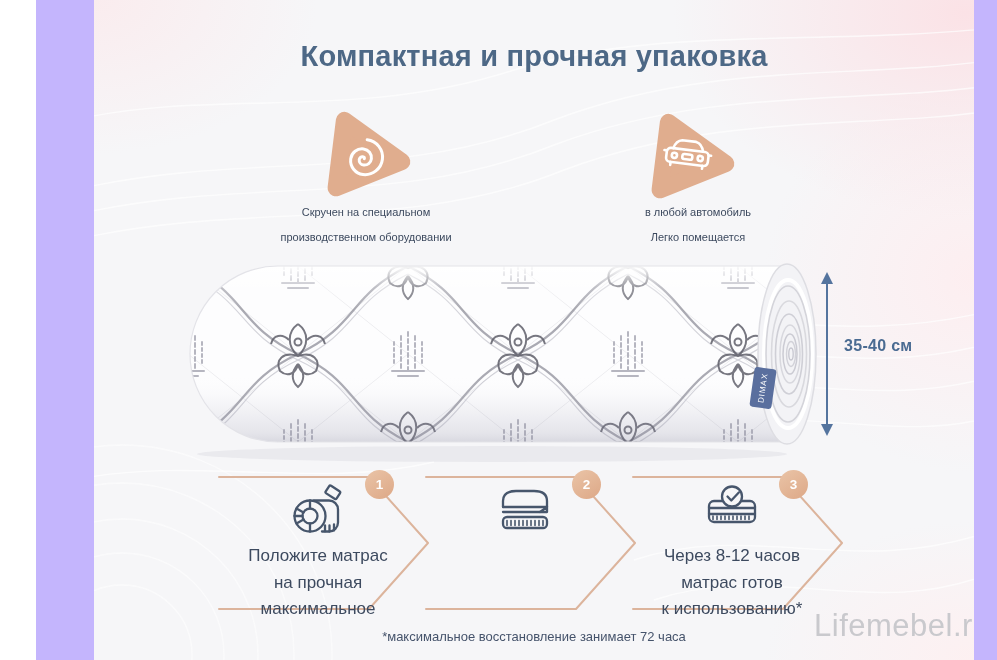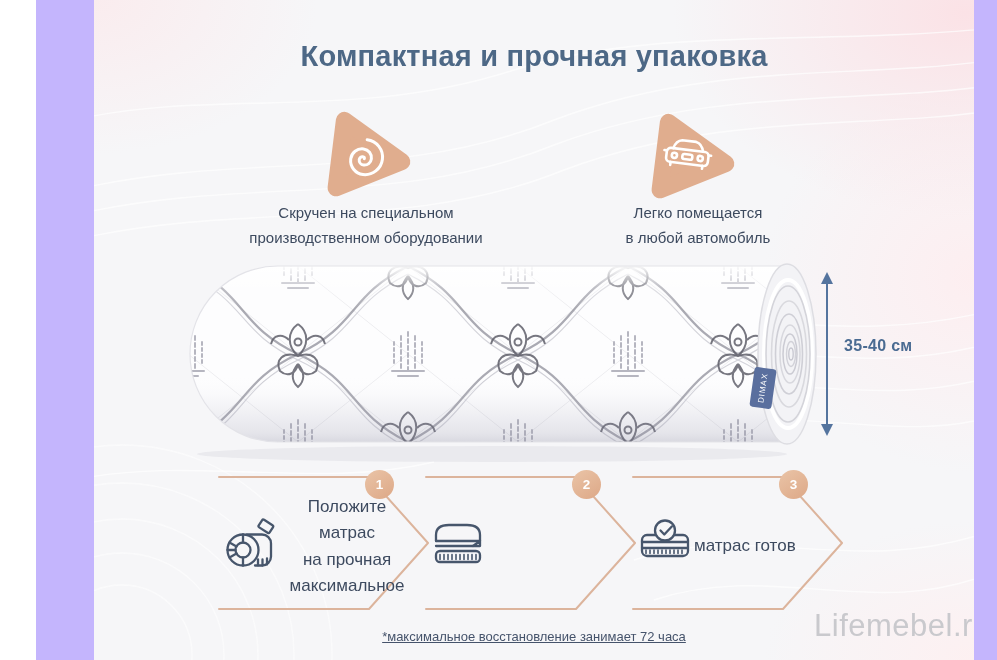--- a/index.html
+++ b/index.html
@@ -19,21 +19,21 @@
   .bg-waves { position:absolute; left:0; top:0; width:880px; height:660px; }
 
   .title {
     position:absolute; top:40px; left:0; width:100%;
     text-align:center; font-size:29px; font-weight:700; letter-spacing:.2px;
     color:#4d6886;
   }
 
   .feature-tri { position:absolute; }
   .feature-text {
-    position:absolute; text-align:center; font-size:15px; line-height:25px;
+    position:absolute; text-align:center; font-size:11px; line-height:25px;
     font-weight:500; color:#3d4a5f;
   }
   #feat1-tri  { left:232px; top:110px; }
   #feat1-text { left:100px; top:200px; width:344px; }
   #feat2-tri  { left:556px; top:112px; }
   #feat2-text { left:452px; top:200px; width:304px; }
 
   .roll-svg { position:absolute; left:88px; top:256px; }
 
   .measure-arrow { position:absolute; left:724px; top:271px; }
@@ -47,29 +47,29 @@
   .step-shape { position:absolute; left:0; top:0; }
   .step-badge {
     position:absolute; left:148px; top:-4px; width:29px; height:29px;
     border-radius:50%;
     background:linear-gradient(145deg,#eac4a7,#dda887);
     color:#ffffff; font-size:13.5px; font-weight:700;
     display:flex; align-items:center; justify-content:center;
   }
   .step-body {
     position:absolute; left:5px; top:8px; width:192px; height:124px;
-    display:flex; flex-direction:row; align-items:center;
+    display:flex; flex-direction:column; align-items:center;
   }
   .step-icon { flex:0 0 auto; margin-top:2px; }
   .step-lines { margin-top:5px; text-align:center; font-size:17px; line-height:26.5px;
                 font-weight:500; color:#3d4a5f; }
 
   .footnote {
     position:absolute; left:0; top:629px; width:880px; text-align:center;
-    font-size:13px; font-weight:500; color:#45536b;text-decoration:underline;
+    font-size:13px; font-weight:500; color:#45536b;
   }
   .watermark {
     position:absolute; left:720px; top:608px; width:220px;
     font-size:31px; color:#c9c9cd; letter-spacing:.5px;
   }
 </style>
 </head>
 <body>
 
 <div class="page">
@@ -124,22 +124,22 @@
           <rect x="4" y="17" width="42" height="14" rx="4"></rect>
           <path d="M4,20 h-2.5 M46,20 h2.5"></path>
           <circle cx="12" cy="24" r="2.6"></circle>
           <circle cx="38" cy="24" r="2.6"></circle>
           <rect x="20" y="21.5" width="10" height="5" rx="2"></rect>
           <path d="M9,31 v3 M41,31 v3"></path>
         </g>
       </g>
     </svg>
     <div id="feat2-text" class="feature-text">
+      <div>в любой автомобиль</div>
       <div>Легко помещается</div>
-      <div>в любой автомобиль</div>
     </div>
 
     <svg class="roll-svg" width="672" height="208" viewBox="0 0 672 208">
       <defs>
         <linearGradient id="rollShade" x1="0" y1="0" x2="0" y2="1">
           <stop offset="0" stop-color="#ffffff" stop-opacity="0.95"></stop>
           <stop offset="0.12" stop-color="#ffffff" stop-opacity="0.25"></stop>
           <stop offset="0.25" stop-color="#ffffff" stop-opacity="0"></stop>
           <stop offset="0.62" stop-color="#ffffff" stop-opacity="0"></stop>
           <stop offset="0.8" stop-color="#9a9ab0" stop-opacity="0.10"></stop>
@@ -272,21 +272,23 @@
       <div class="step-body">
         <svg class="step-icon" width="58" height="54" viewBox="0 0 58 54" fill="none" stroke="#47566c" stroke-width="2.3" stroke-linecap="round" stroke-linejoin="round">
           <rect x="6" y="17" width="46" height="21" rx="5"></rect>
           <path d="M6,24 h46 M6,30 h46"></path>
           <path d="M10,35.5 v-3.5 M14,35.5 v-3.5 M18,35.5 v-3.5 M22,35.5 v-3.5 M26,35.5 v-3.5
                    M30,35.5 v-3.5 M34,35.5 v-3.5 M38,35.5 v-3.5 M42,35.5 v-3.5 M46,35.5 v-3.5" stroke-width="1.6"></path>
           <circle cx="29" cy="12.5" r="10" fill="#f7f7f8"></circle>
           <path d="M24.5,12.5 l3.8,4 l7.5,-8"></path>
         </svg>
         <div class="step-lines">
+          <div>Через 8-12 часов</div>
           <div>матрас готов</div>
+          <div>к использованию*</div>
         </div>
       </div>
     </div>
 
     <div class="footnote">*максимальное восстановление занимает 72 часа</div>
 
     <div class="watermark">Lifemebel.ru</div>
 
   </div>
 </div>

